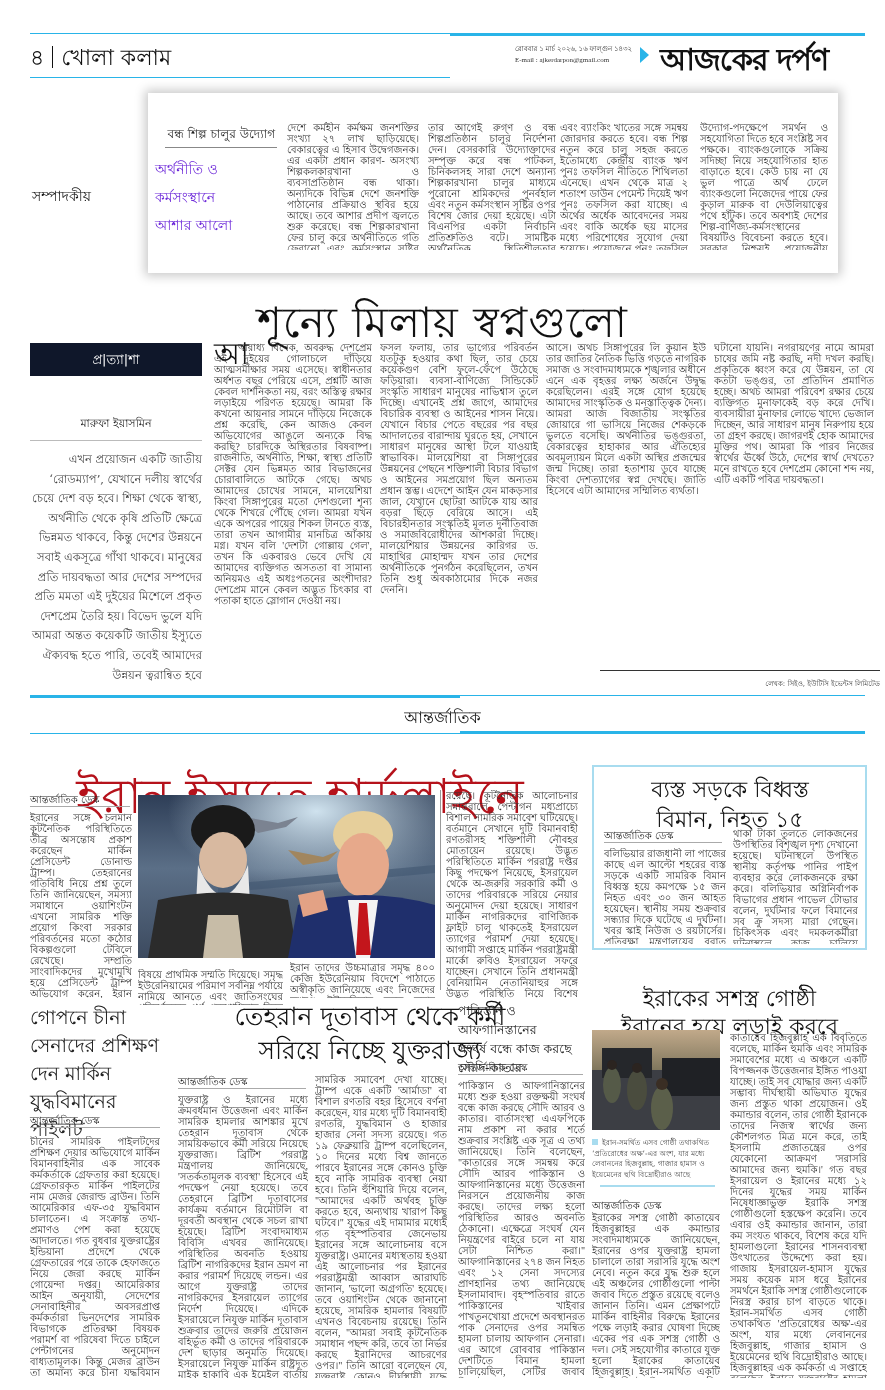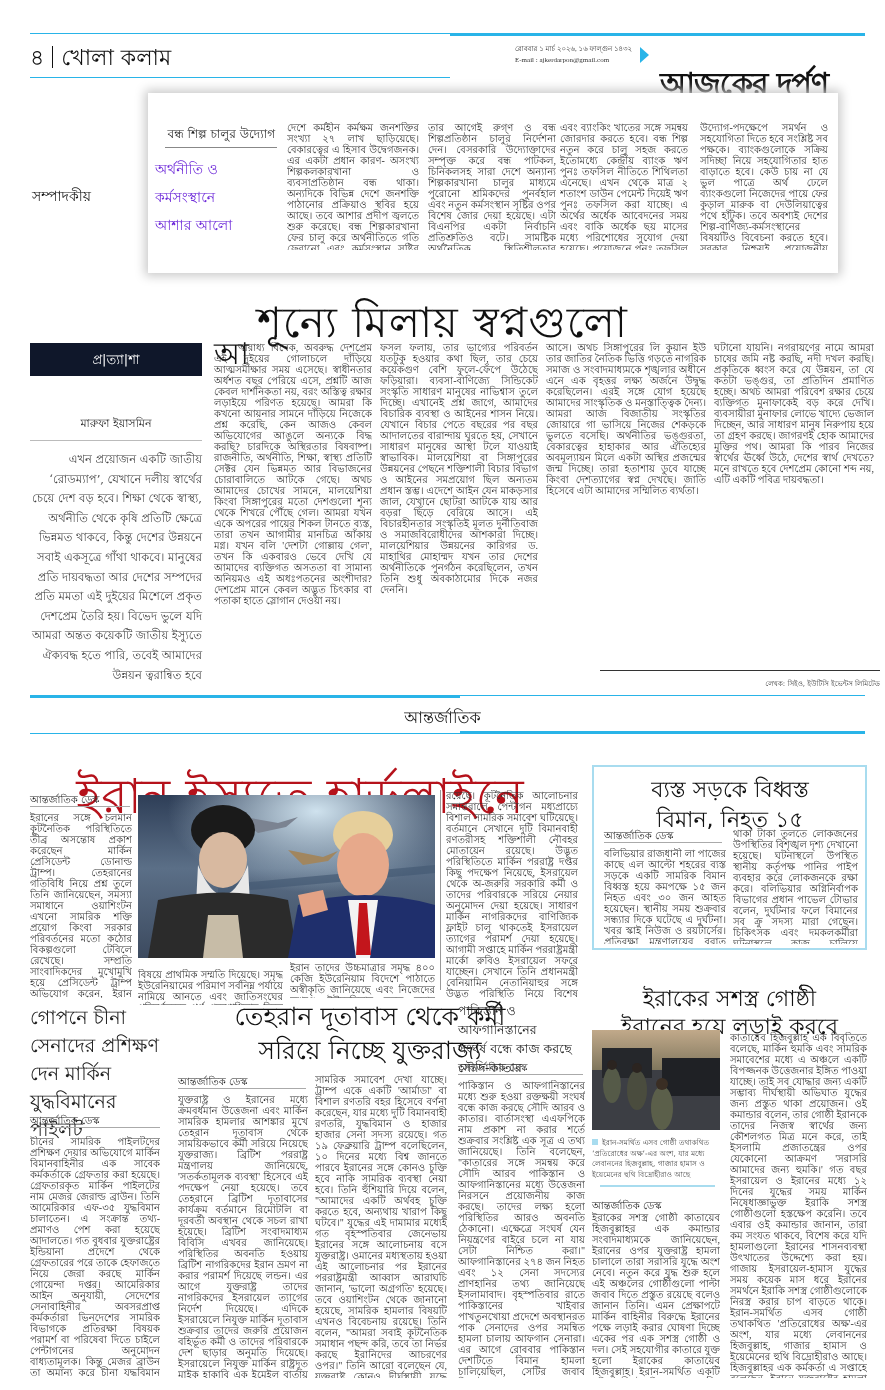--- a/index.html
+++ b/index.html
@@ -8,21 +8,21 @@
 
   .abs { position: absolute; }
   .txt { font-family: Liberation Serif, serif; font-size: 10px; line-height: 11px; color: #333; text-align: justify; overflow: hidden; }
 
   
   .rule-blue { position: absolute; background: #29b4e8; }
   .page-num { left: 30px; top: 40px; font-size: 22px; color: #111; }
   .page-num .bar { display: inline-block; width: 1px; height: 22px; background: #111; margin: 0 8px; vertical-align: -3px; }
   .dateline { left: 515px; top: 44px; font-size: 7px; color: #333; font-family: "Liberation Serif", serif; line-height: 11px; }
   .mast-arrow { left: 640px; top: 47px; width: 0; height: 0; border-top: 8px solid transparent; border-bottom: 8px solid transparent; border-left: 9px solid #29b4e8; }
-  .brand { left: 660px; top: 36px; font-size: 30px; font-weight: bold; color: #111; letter-spacing: -1px; margin-top: 24px; }
+  .brand { left: 660px; top: 36px; font-size: 30px; font-weight: bold; color: #111; letter-spacing: -1px; }
 
   
   .ed-box { left: 148px; top: 93px; width: 690px; height: 180px; background: #fff; box-shadow: 0 0 10px 3px #c9c9c9; }
   .ed-label { left: 32px; top: 185px; font-size: 14px; color: #111; }
   .ed-kicker { left: 155px; top: 125px; width: 120px; text-align: right; font-size: 12px; color: #222; }
   .ed-kicker-rule { left: 165px; top: 147px; width: 112px; height: 1px; background: #888; }
   .ed-headline { left: 155px; top: 155px; width: 122px; text-align: left; font-size: 14px; line-height: 28px; color: #6d28d9; }
 
   
   .big-head { left: 0; top: 290px; width: 885px; text-align: center; font-size: 42px; color: #111; letter-spacing: 1px; }

